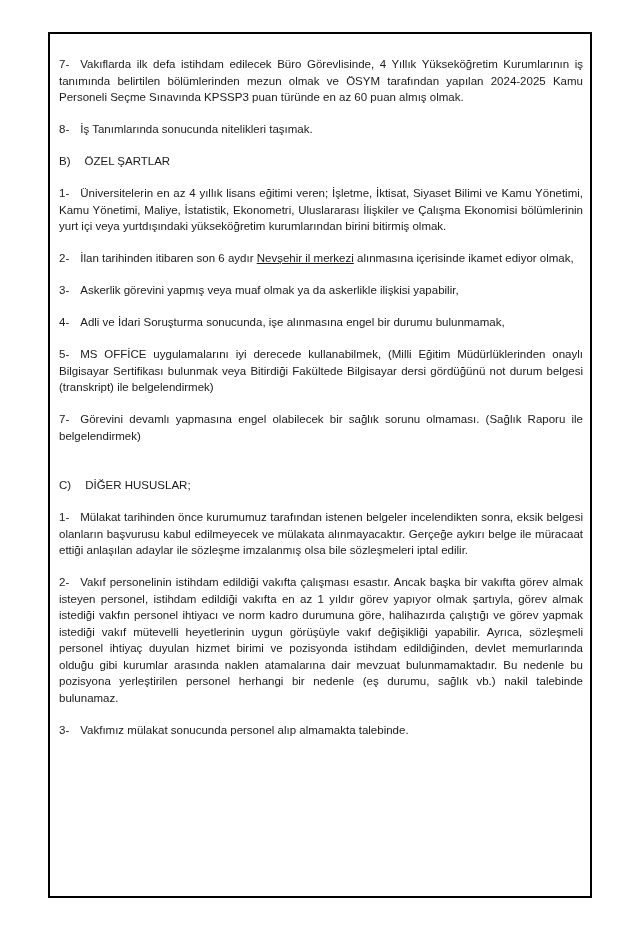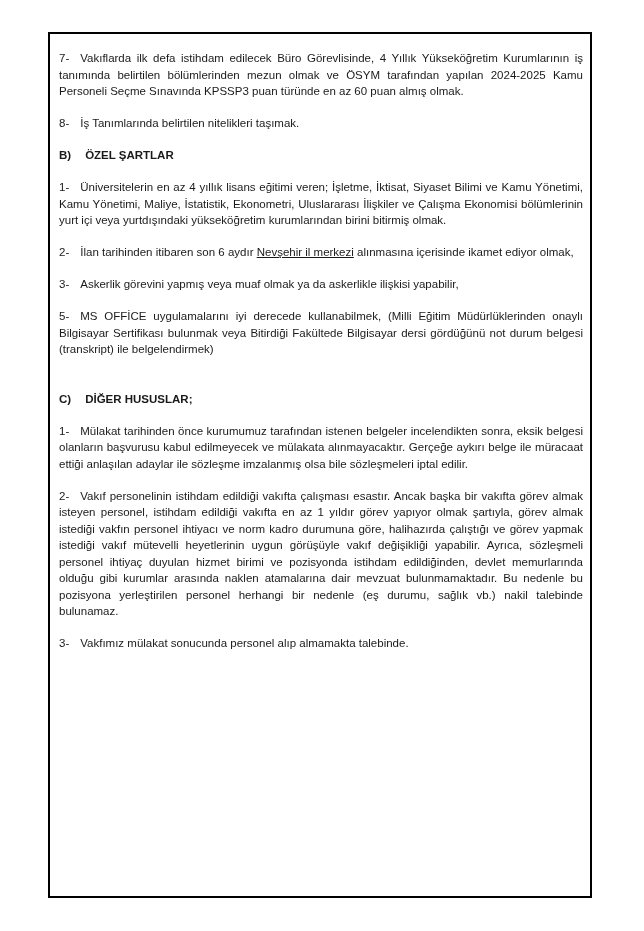--- a/index.html
+++ b/index.html
@@ -17,69 +17,71 @@
     position: absolute;
     left: 48px;
     top: 32px;
     width: 544px;
     height: 866px;
     border: 2px solid #000000;
     box-sizing: border-box;
     background: #ffffff;
   }
   .doc-content {
-    padding: 16px 7px 0 9px;
+    padding: 22px 7px 0 9px;
     color: #1a1a1a;
     font-size: 11.5px;
     line-height: 16.5px;
   }
   .doc-content p {
     margin: 0 0 15.5px 0;
     text-align: justify;
   }
   .num {
     margin-right: 11px;
     white-space: nowrap;
   }
   .heading {
-    font-weight: bold;
+    font-weight: normal;
     text-align: center;
   }
   .heading .num {
     margin-right: 14px;
   }
   .section-c-heading {
     margin-top: 33px !important;
   }
   .underline {
     text-decoration: underline;
   }
 </style>
 </head>
 <body>
 
 <div class="doc-frame">
   <div class="doc-content">
 
     <p class="item"><span class="num">7-</span><span>Vakıflarda ilk defa istihdam edilecek Büro Görevlisinde, 4 Yıllık Yükseköğretim Kurumlarının iş tanımında belirtilen bölümlerinden mezun olmak ve ÖSYM tarafından yapılan 2024-2025 Kamu Personeli Seçme Sınavında KPSSP3 puan türünde en az 60 puan almış olmak.</span></p>
 
-    <p class="item"><span class="num">8-</span><span>İş Tanımlarında belirtilen nitelikleri taşımak.</span></p>
+    <p class="item"><span class="num">8-</span><span>İş Tanımlarında sonucunda nitelikleri taşımak.</span></p>
 
     <p class="heading"><span class="num">B)</span><span>ÖZEL ŞARTLAR</span></p>
 
     <p class="item"><span class="num">1-</span><span>Üniversitelerin en az 4 yıllık lisans eğitimi veren; İşletme, İktisat, Siyaset Bilimi ve Kamu Yönetimi, Kamu Yönetimi, Maliye, İstatistik, Ekonometri, Uluslararası İlişkiler ve Çalışma Ekonomisi bölümlerinin yurt içi veya yurtdışındaki yükseköğretim kurumlarından birini bitirmiş olmak.</span></p>
 
     <p class="item"><span class="num">2-</span><span>İlan tarihinden itibaren son 6 aydır </span><span class="underline">Nevşehir il merkezi</span><span> alınmasına içerisinde ikamet ediyor olmak,</span></p>
 
     <p class="item"><span class="num">3-</span><span>Askerlik görevini yapmış veya muaf olmak ya da askerlikle ilişkisi yapabilir,</span></p>
 
+    <p class="item"><span class="num">4-</span><span>Adli ve İdari Soruşturma sonucunda, işe alınmasına engel bir durumu bulunmamak,</span></p>
 
     <p class="item"><span class="num">5-</span><span>MS OFFİCE uygulamalarını iyi derecede kullanabilmek, (Milli Eğitim Müdürlüklerinden onaylı Bilgisayar Sertifikası bulunmak veya Bitirdiği Fakültede Bilgisayar dersi gördüğünü not durum belgesi (transkript) ile belgelendirmek)</span></p>
 
 
+    <p class="item"><span class="num">7-</span><span>Görevini devamlı yapmasına engel olabilecek bir sağlık sorunu olmaması. (Sağlık Raporu ile belgelendirmek)</span></p>
 
 
     <p class="heading section-c-heading"><span class="num">C)</span><span>DİĞER HUSUSLAR;</span></p>
 
     <p class="item"><span class="num">1-</span><span>Mülakat tarihinden önce kurumumuz tarafından istenen belgeler incelendikten sonra, eksik belgesi olanların başvurusu kabul edilmeyecek ve mülakata alınmayacaktır.  Gerçeğe aykırı belge ile müracaat ettiği anlaşılan adaylar ile sözleşme imzalanmış olsa bile sözleşmeleri iptal edilir.</span></p>
 
     <p class="item"><span class="num">2-</span><span>Vakıf personelinin istihdam edildiği vakıfta çalışması esastır. Ancak başka bir vakıfta görev almak isteyen personel, istihdam edildiği vakıfta en az 1 yıldır görev yapıyor olmak şartıyla, görev almak istediği vakfın personel ihtiyacı ve norm kadro durumuna göre, halihazırda çalıştığı ve görev yapmak istediği vakıf mütevelli heyetlerinin uygun görüşüyle vakıf değişikliği yapabilir. Ayrıca, sözleşmeli personel ihtiyaç duyulan hizmet birimi ve pozisyonda istihdam edildiğinden, devlet memurlarında olduğu gibi kurumlar arasında naklen atamalarına dair mevzuat bulunmamaktadır. Bu nedenle bu pozisyona yerleştirilen personel herhangi bir nedenle (eş durumu, sağlık vb.) nakil talebinde bulunamaz.</span></p>
 
     <p class="item"><span class="num">3-</span><span>Vakfımız mülakat sonucunda personel alıp almamakta talebinde.</span></p>
 

